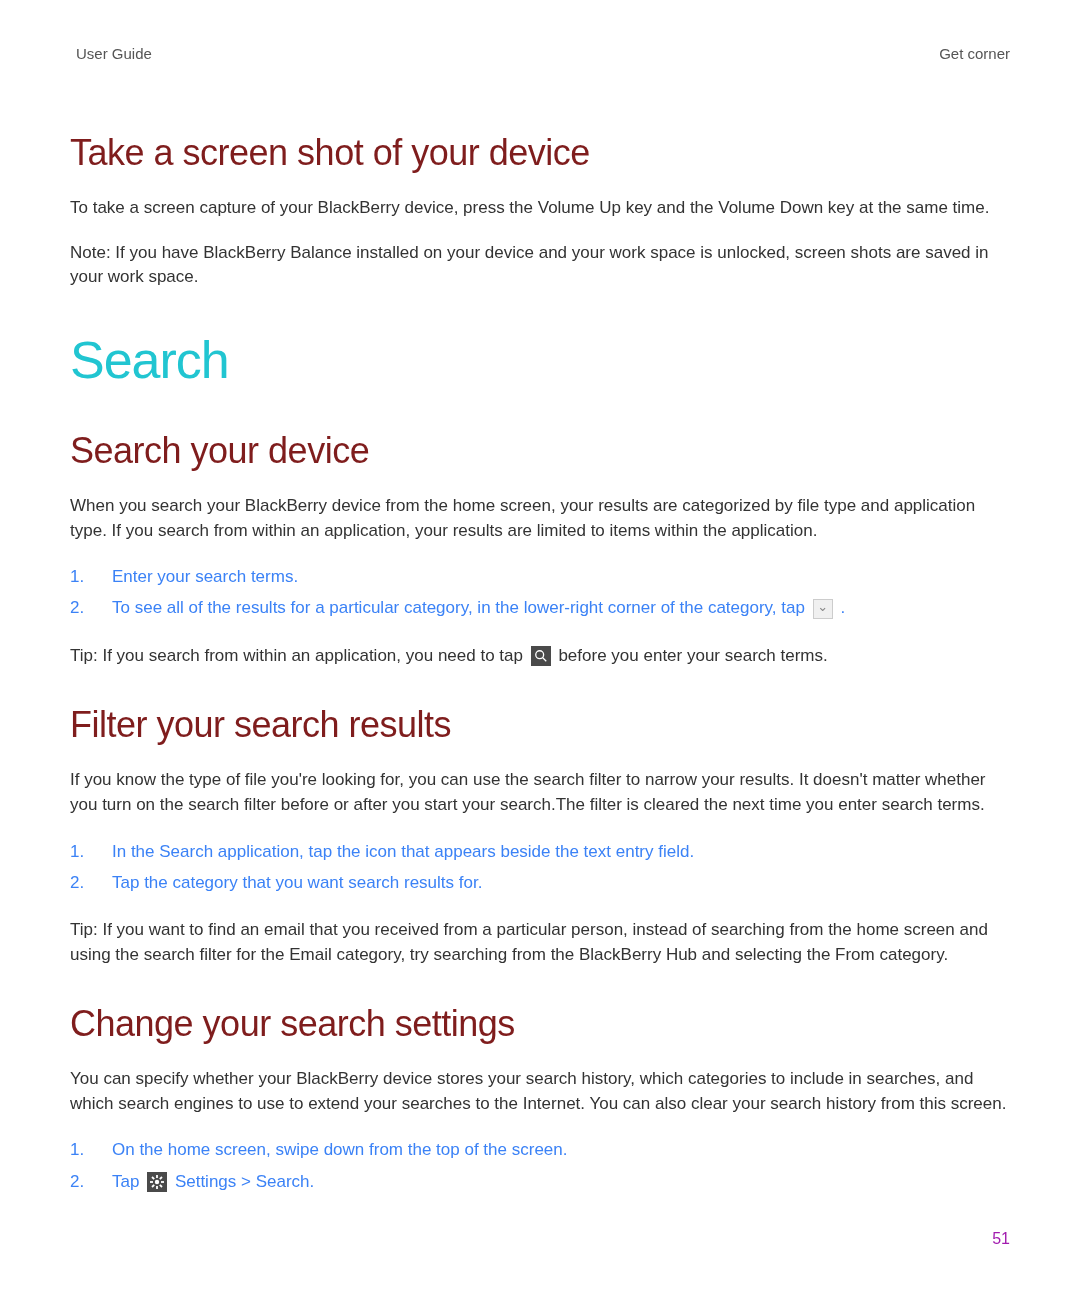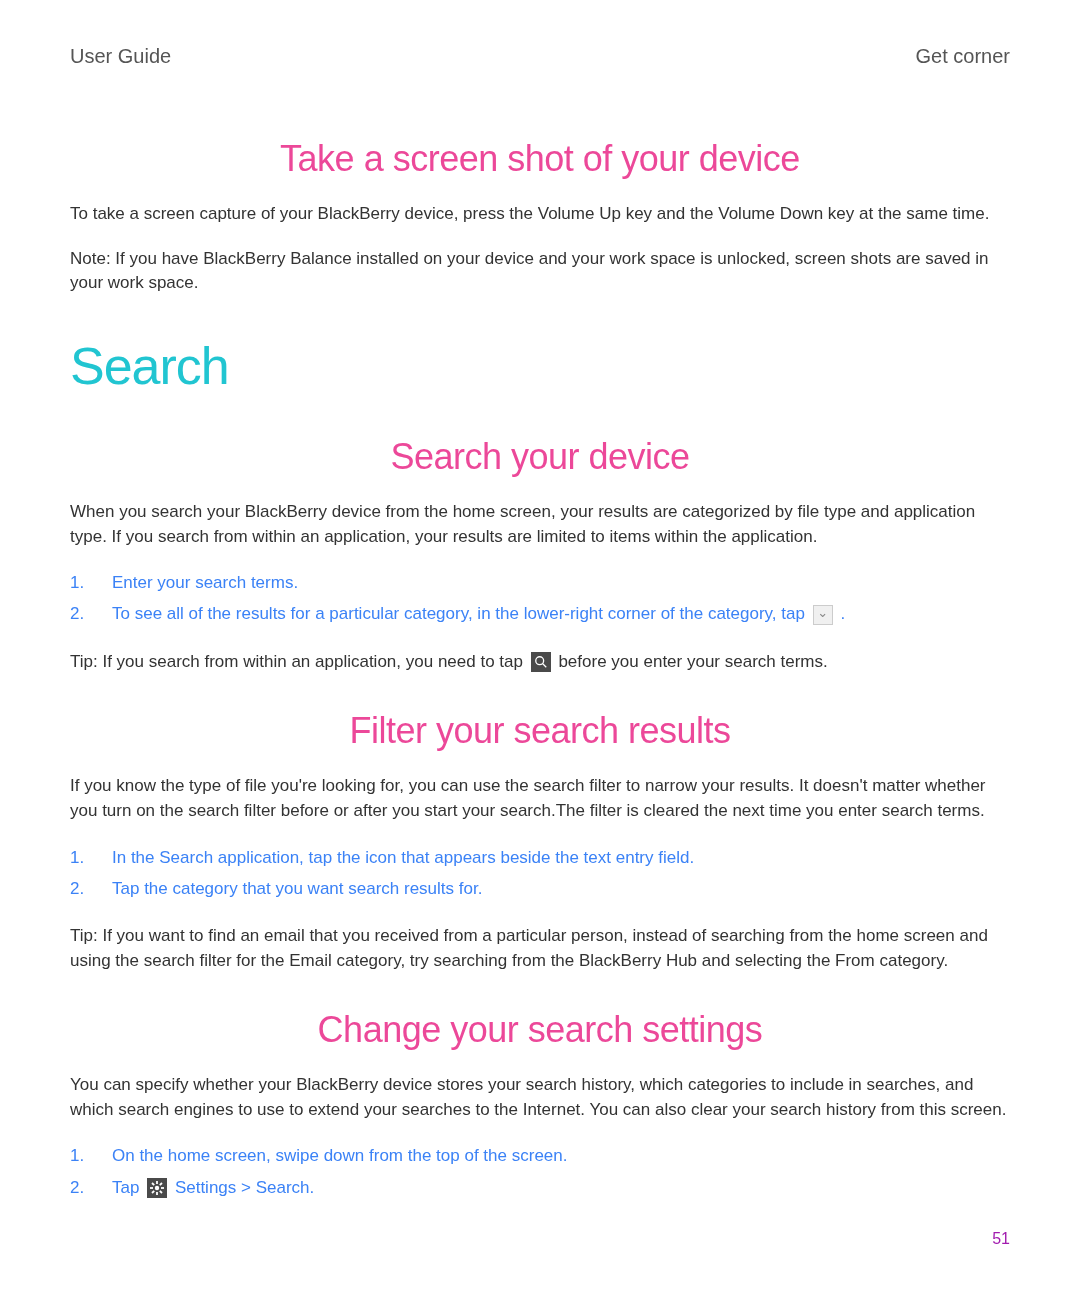--- a/index.html
+++ b/index.html
@@ -14,31 +14,31 @@
       background: #fff;
       color: #333;
       position: relative;
     }
     .page {
       padding: 45px 70px 50px 70px;
     }
     .header-row {
       display: flex;
       justify-content: space-between;
-      font-size: 20px;
+      font-size: 15px;
       color: #555;
       margin-bottom: 70px;
+      margin-left: 6px;
     }
     h2.section-heading {
       font-size: 36px;
       font-weight: 300;
-      color: #ec4899;
+      color: #7f1d1d;
       margin-bottom: 22px;
       letter-spacing: -0.5px;
-      text-align: center;
     }
     h1.major-heading {
       font-size: 52px;
       font-weight: 300;
       color: #21c5d1;
       margin-top: 40px;
       margin-bottom: 40px;
       letter-spacing: -1px;
     }
     p.body-text {

